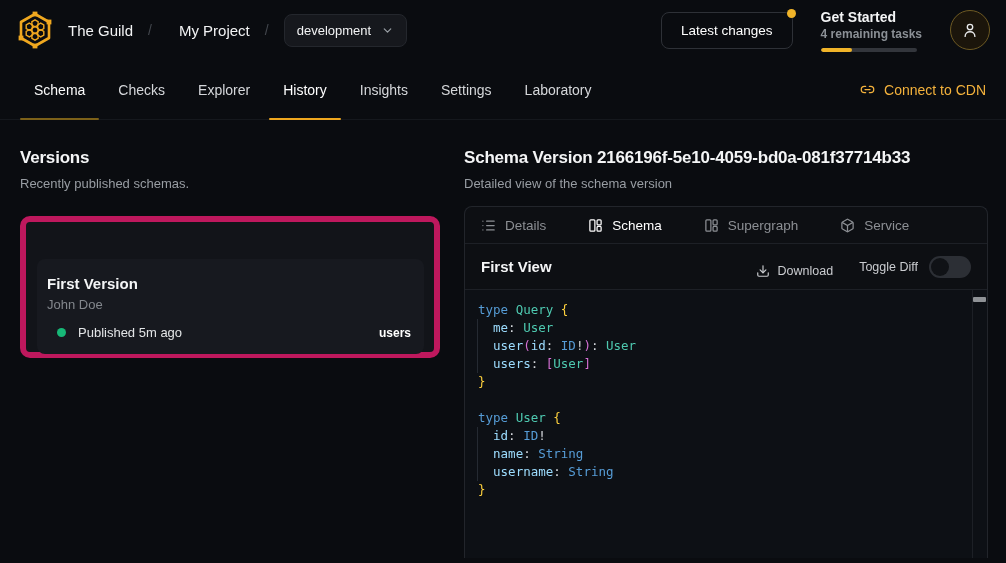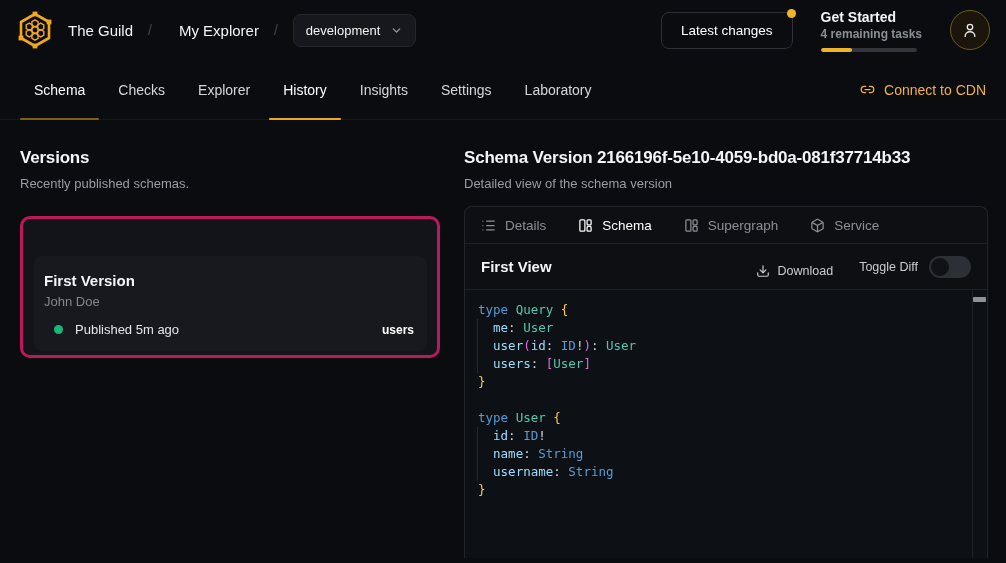--- a/index.html
+++ b/index.html
@@ -57,37 +57,37 @@
   
   .main { display:flex; height:443px; }
   .left-col { width:464px; flex:none; padding:28px 24px 0 20px; }
   .right-col { flex:1; padding:28px 18px 0 0; }
 
   .panel-title { font-size:17px; font-weight:700; color:#f4f5f6; letter-spacing:-0.2px; }
   .panel-sub { font-size:13px; color:#989da3; margin-top:8px; }
 
   
   .versions-card {
-    margin-top:25px; background:#121419; border:3px solid #be185d; border-radius:10px;
+    margin-top:25px; background:#121419; border:6px solid #be185d; border-radius:10px;
     padding:37px 10px 10px 11px; height:142px;
   }
   .version-item { background:#17191f; border-radius:8px; padding:16px 13px 15px 10px; height:95px; cursor:pointer; }
   .vi-name { font-size:15px; font-weight:600; color:#f4f5f6; }
   .vi-author { font-size:13px; color:#83878d; margin-top:5px; }
   .vi-row { display:flex; align-items:center; margin-top:13px; }
   .vi-dot { width:9px; height:9px; border-radius:50%; margin-left:10px; }
   .vi-status { font-size:13px; color:#e3e5e7; margin-left:12px; }
   .vi-service { margin-left:auto; font-size:12px; font-weight:700; color:#fff; }
 
   
   .detail-card {
     margin-top:15px; border:1px solid #22252b; border-bottom:none; border-radius:8px 8px 0 0;
     background:#0d0f13; height:352px; display:flex; flex-direction:column; overflow:hidden;
   }
-  .detail-tabs { height:37px; flex:none; display:flex; align-items:center; gap:32px; padding:0 16px; border-bottom:1px solid #1d2026; }
+  .detail-tabs { height:37px; flex:none; display:flex; align-items:center; gap:42px; padding:0 16px; border-bottom:1px solid #1d2026; }
   .dtab { display:flex; align-items:center; gap:9px; font-size:13.5px; color:#8c8f94; cursor:pointer; }
   .dtab.active { color:#ffffff; }
   .dtab svg { stroke:currentColor; }
 
   .diff-row { height:46px; flex:none; display:flex; align-items:center; padding:0 16px; border-bottom:1px solid #1d2026; }
   .diff-title { font-size:15px; font-weight:700; color:#f4f5f6; }
   .diff-actions { margin-left:auto; display:flex; align-items:flex-end; gap:26px; }
   .download-btn { display:flex; align-items:center; gap:8px; font-size:12.5px; color:#caccd0; cursor:pointer; }
   .toggle-group { display:flex; align-items:center; gap:11px; }
   .toggle-label { font-size:12.5px; color:#caccd0; }
@@ -119,21 +119,21 @@
         <polygon points="20,23 23.1,24.8 23.1,28.4 20,30.2 16.9,28.4 16.9,24.8"></polygon>
         <polygon points="25.7,13.1 28.8,14.9 28.8,18.5 25.7,20.3 22.6,18.5 22.6,14.9"></polygon>
         <polygon points="25.7,19.7 28.8,21.5 28.8,25.1 25.7,26.9 22.6,25.1 22.6,21.5"></polygon>
         <polygon points="14.3,13.1 17.4,14.9 17.4,18.5 14.3,20.3 11.2,18.5 11.2,14.9"></polygon>
         <polygon points="14.3,19.7 17.4,21.5 17.4,25.1 14.3,26.9 11.2,25.1 11.2,21.5"></polygon>
       </g>
     </svg>
   </div>
   <span class="crumb">The Guild</span>
   <span class="crumb-sep">/</span>
-  <span class="crumb">My Explorer</span>
+  <span class="crumb">My Project</span>
   <span class="crumb-sep">/</span>
   <div class="env-select">
     <span>development</span>
     <span>
       <svg width="13" height="13" viewBox="0 0 24 24" fill="none" stroke="#9aa0a6" stroke-width="2.2" stroke-linecap="round" stroke-linejoin="round">
           <polyline points="6 9 12 15 18 9"></polyline>
         </svg>
     </span>
   </div>
 

